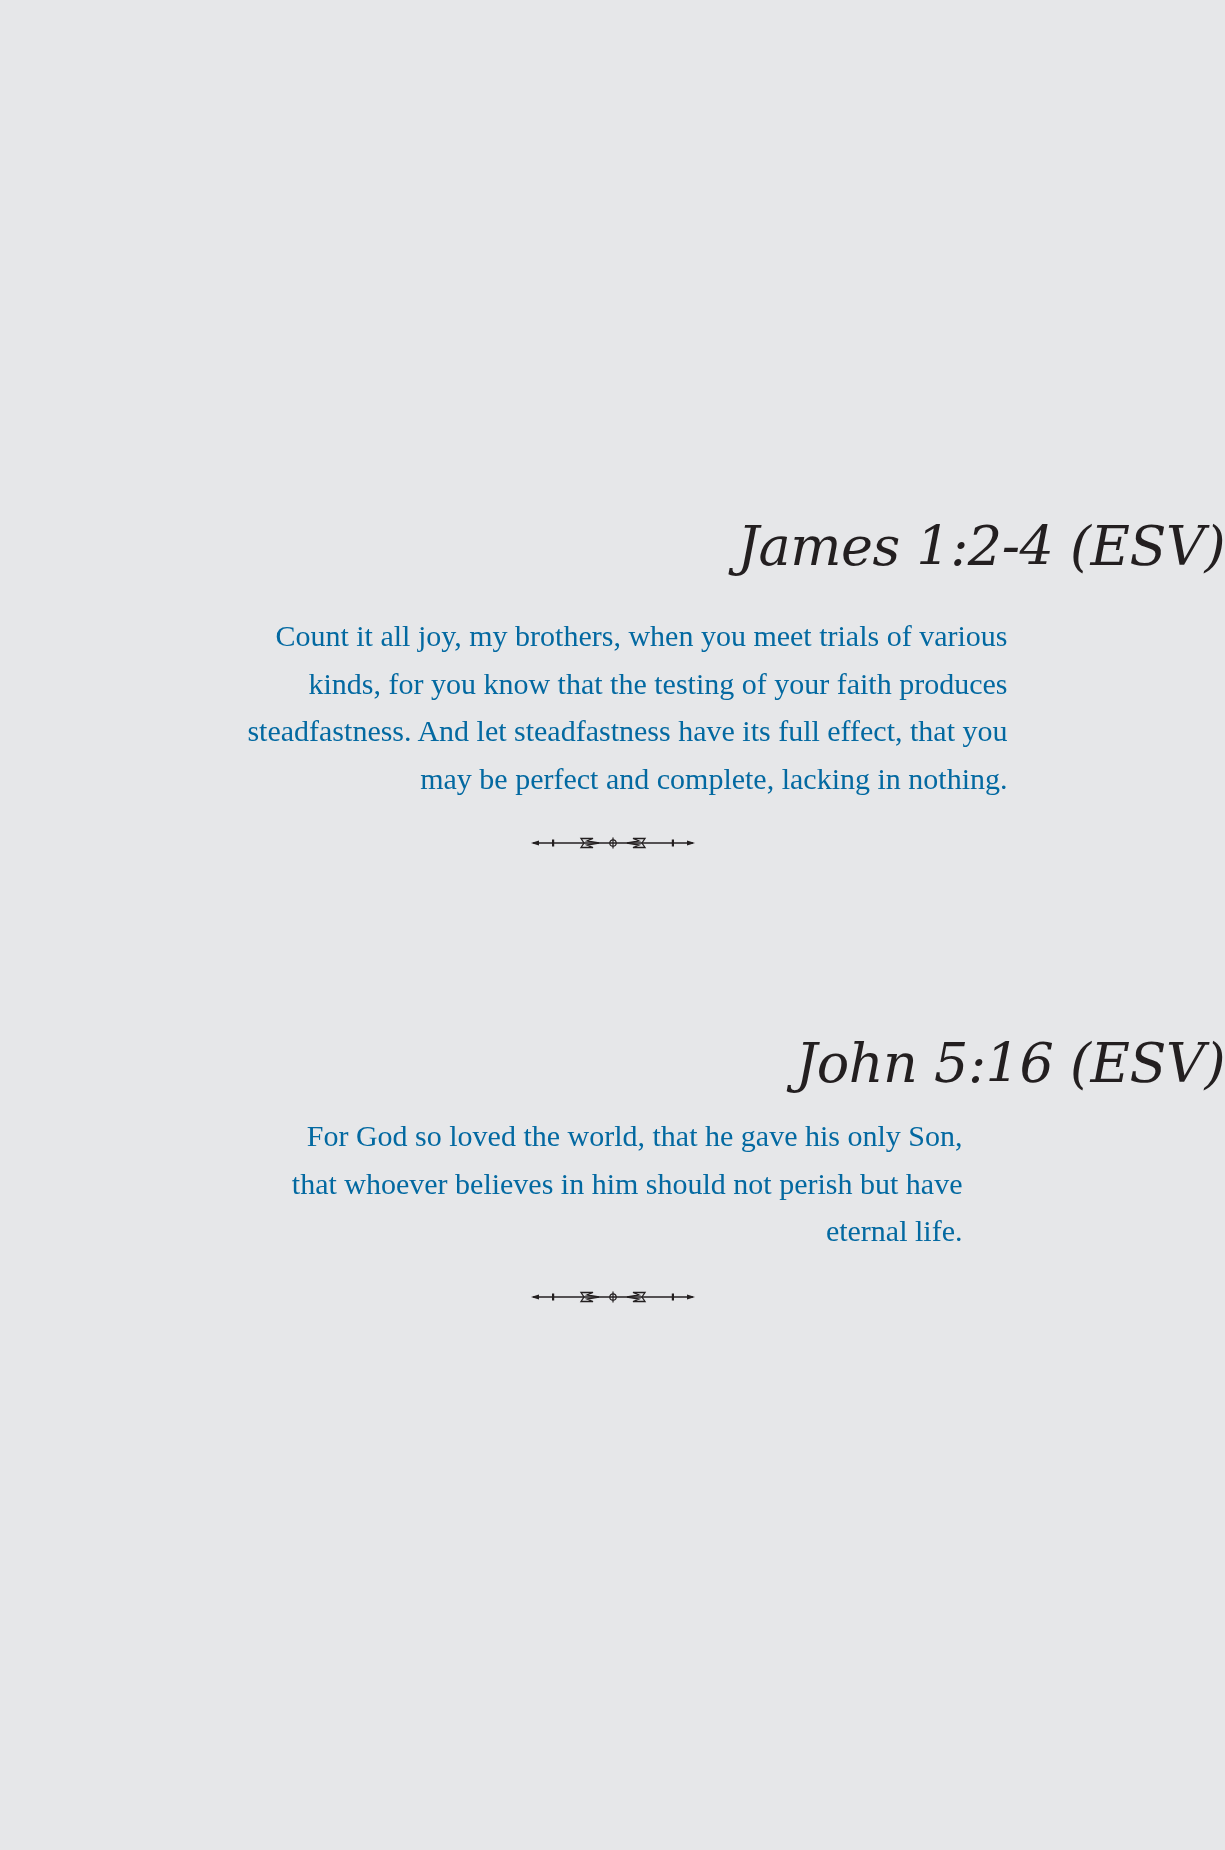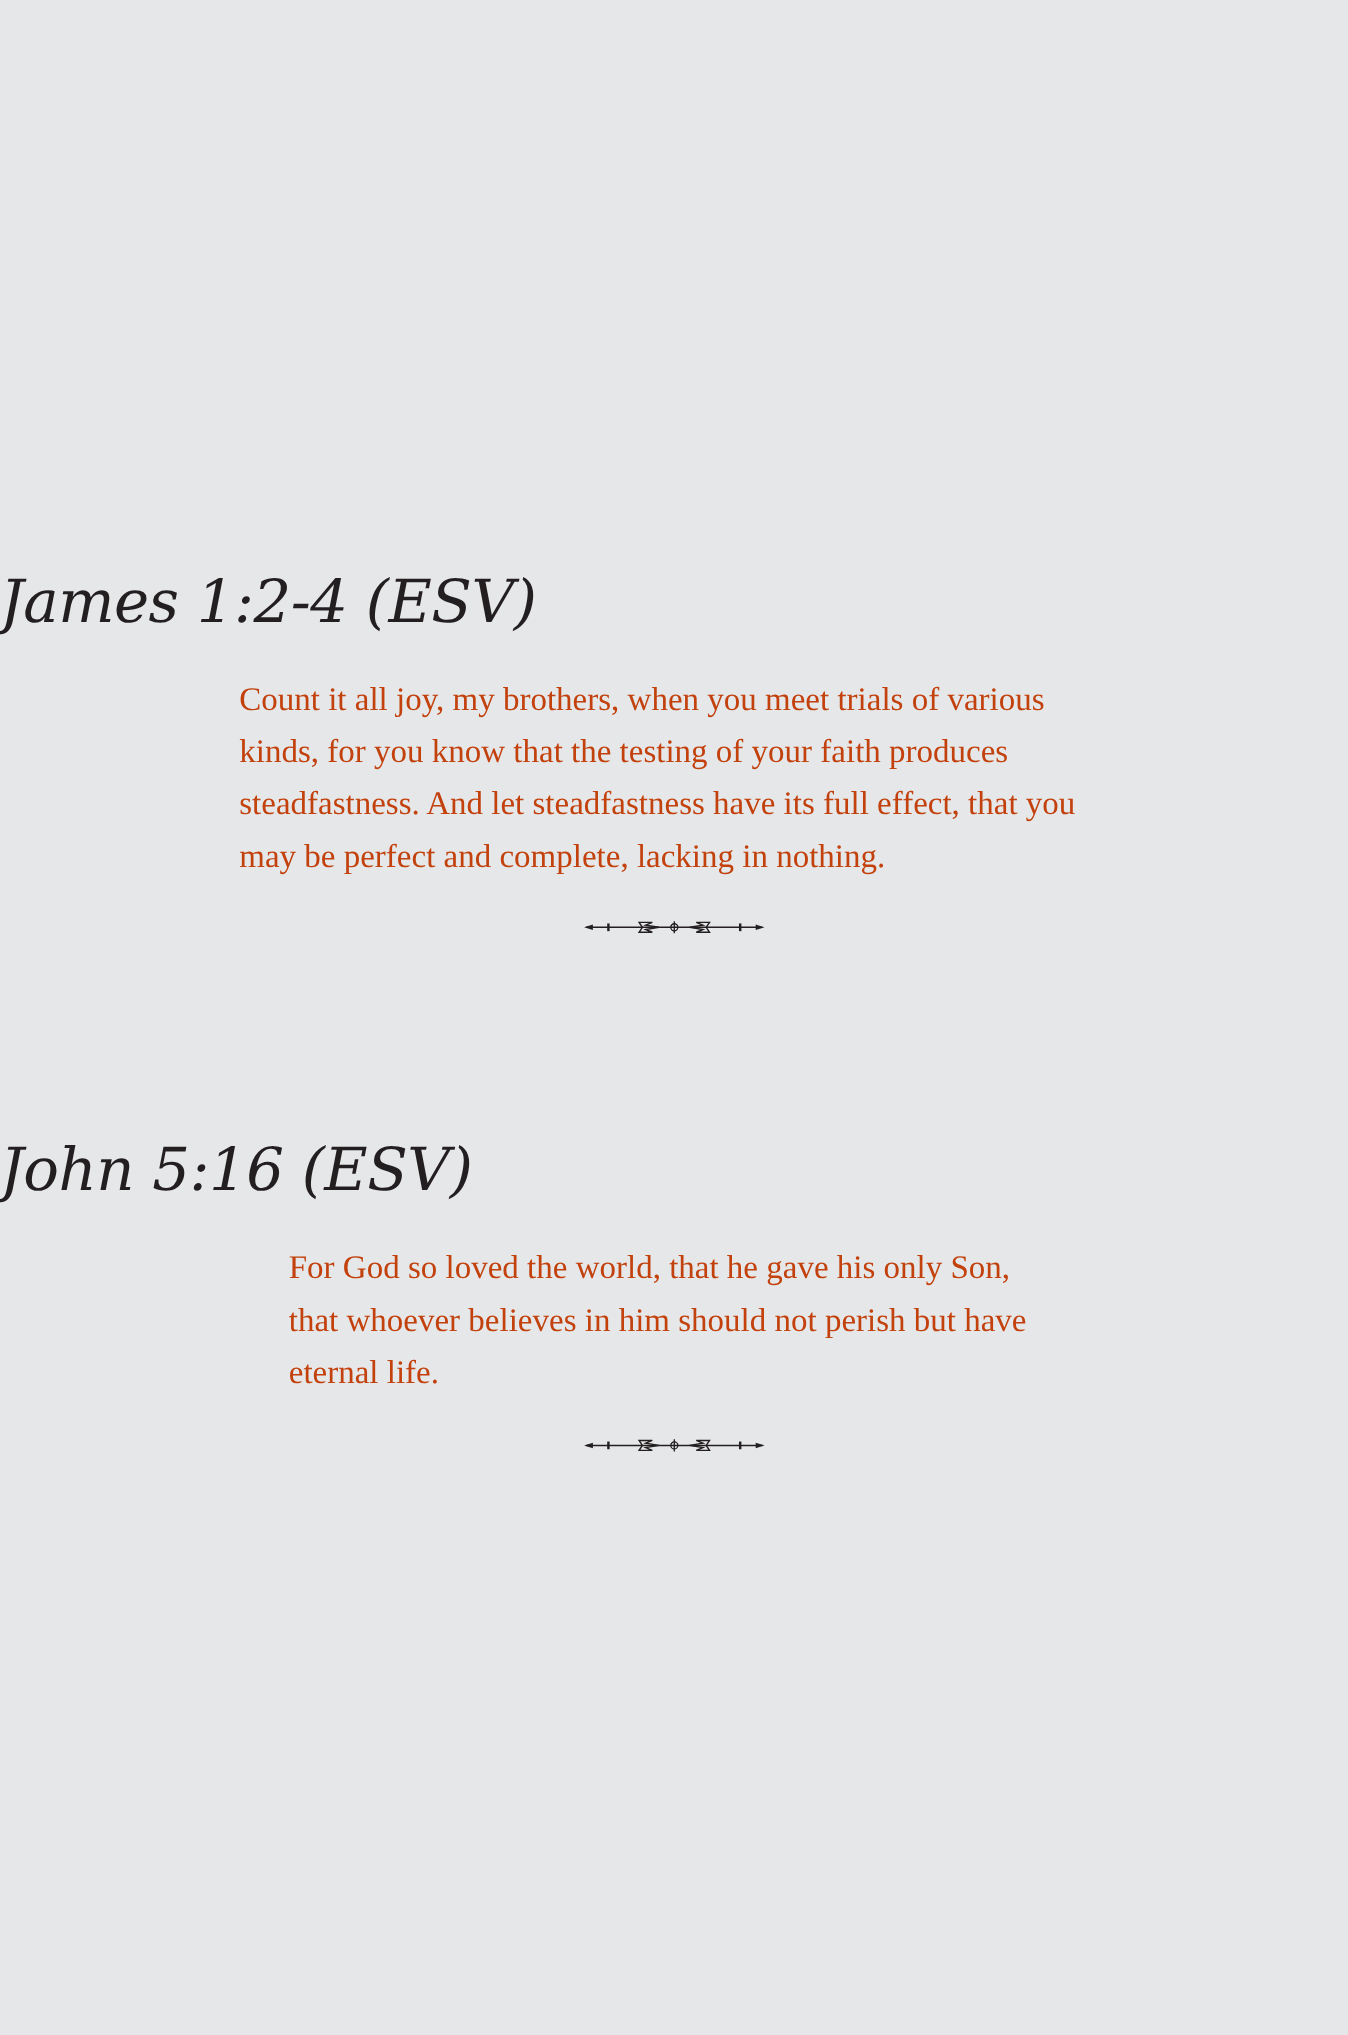--- a/index.html
+++ b/index.html
@@ -11,45 +11,45 @@
       height: 1850px;
       background: #e6e7e9;
       color: #231f20;
       position: relative;
       overflow: hidden;
     }
     .verse {
       position: absolute;
       left: 0;
       width: 1225px;
-      text-align: left;
+      text-align: right;
     }
     .verse-title {
       font-family: "DejaVu Serif", "Liberation Serif", serif;
       font-style: italic;
       font-weight: normal;
       font-size: 54px;
       line-height: 70px;
       margin: 0;
       letter-spacing: -0.5px;
       color: #231f20;
     }
     .verse-text {
       font-family: "Liberation Serif", "DejaVu Serif", serif;
       font-size: 30px;
       line-height: 47.5px;
       margin: 0 auto;
-      color: #c2410c;
+      color: #0369a1;
     }
     #verse-1 { top: 512px; }
     #verse-1 .verse-text { width: 790px; margin-top: 30px; }
     #verse-1 .ornament { margin-top: 33px; }
 
     #verse-2 { top: 1029px; }
-    #verse-2 .verse-text { width: 700px; margin-top: 30px; }
+    #verse-2 .verse-text { width: 700px; margin-top: 13px; }
     #verse-2 .ornament { margin-top: 34px; }
 
     .ornament {
       display: block;
       margin-left: auto;
       margin-right: auto;
       width: 168px;
       height: 16px;
     }
   </style>

